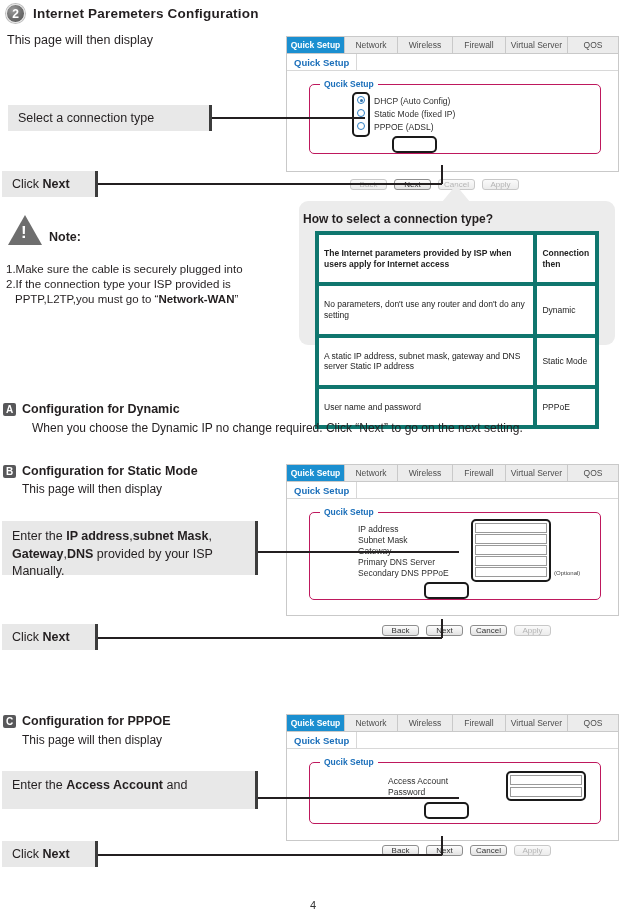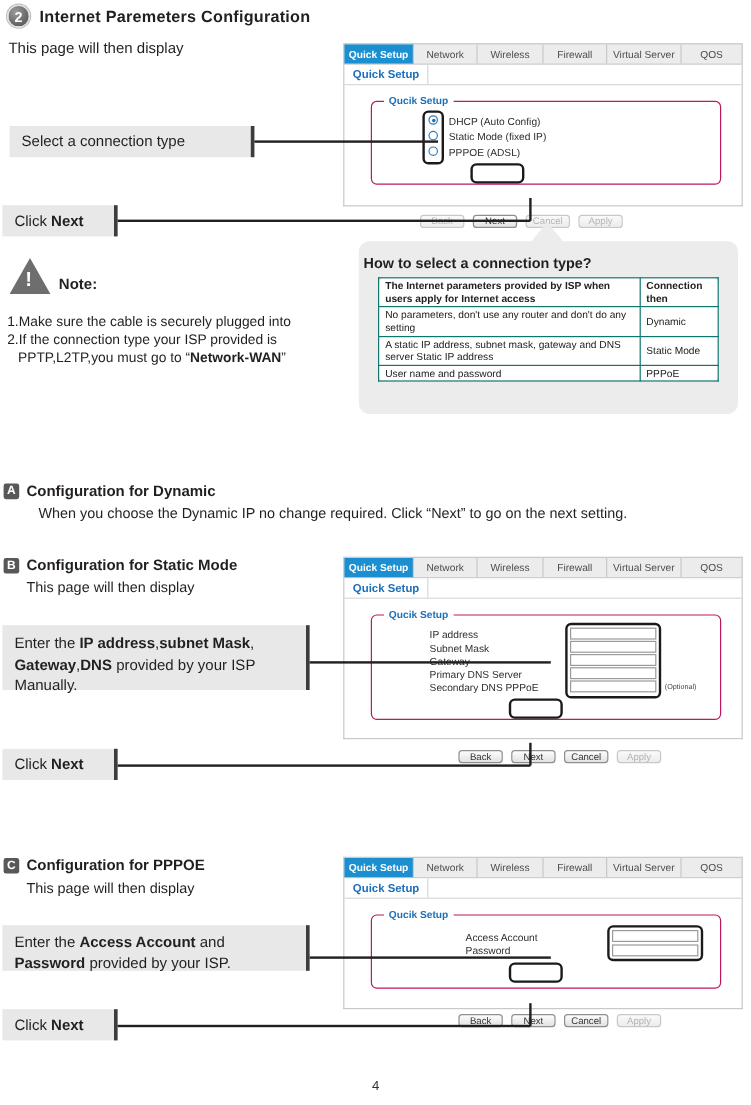--- a/index.html
+++ b/index.html
@@ -165,22 +165,22 @@
     border-left:14px solid transparent;border-right:14px solid transparent;
     border-bottom:17px solid #ececec;
   }
   .bubble-h{font-size:12px;font-weight:bold;}
   .tbl{
     border-collapse:collapse;width:100%;background:#fff;
     border:1.4px solid #2a2a2a;border-radius:7px;
     table-layout:fixed;
   }
   .tbl td{
-    border:1px solid #0f766e;
-    font-size:8.5px;padding:1px 5px;vertical-align:middle;
+    border:4px solid #0f766e;
+    font-size:8.5px;padding:13px 5px;vertical-align:middle;
     line-height:1.25;color:#222;
   }
   .tbl tr.hdr td{font-weight:bold;}
 
   .pagenum{
     position:absolute;left:0;right:0;bottom:10px;text-align:center;
     font-size:11px;color:#333;
   }
 </style>
 </head>
@@ -398,21 +398,20 @@
         <div class="btn disabled">Apply</div>
       </div>
       <div class="hl-box" style="left:114px;top:39px;width:45px;height:17px;"></div>
     </div>
   </div>
 </div>
 
 <div class="abs callout" style="left:2px;top:771px;width:256px;height:38px;align-items:flex-start;padding-top:6px;">
   <div style="line-height:1.4;">
     <div><span>Enter the </span><b>Access Account</b><span> and</span></div>
-    <div><b>Password</b><span> provided by your ISP.</span></div>
   </div>
 </div>
 <div class="abs line-h" style="left:258px;top:797px;width:201px;"></div>
 
 <div class="abs callout" style="left:2px;top:841px;width:96px;height:26px;">
   <span style="font-size:12.5px"><span>Click </span><b>Next</b></span>
 </div>
 <div class="abs line-h" style="left:98px;top:854px;width:344px;"></div>
 <div class="abs line-v" style="left:441px;top:836px;height:19px;"></div>
 

